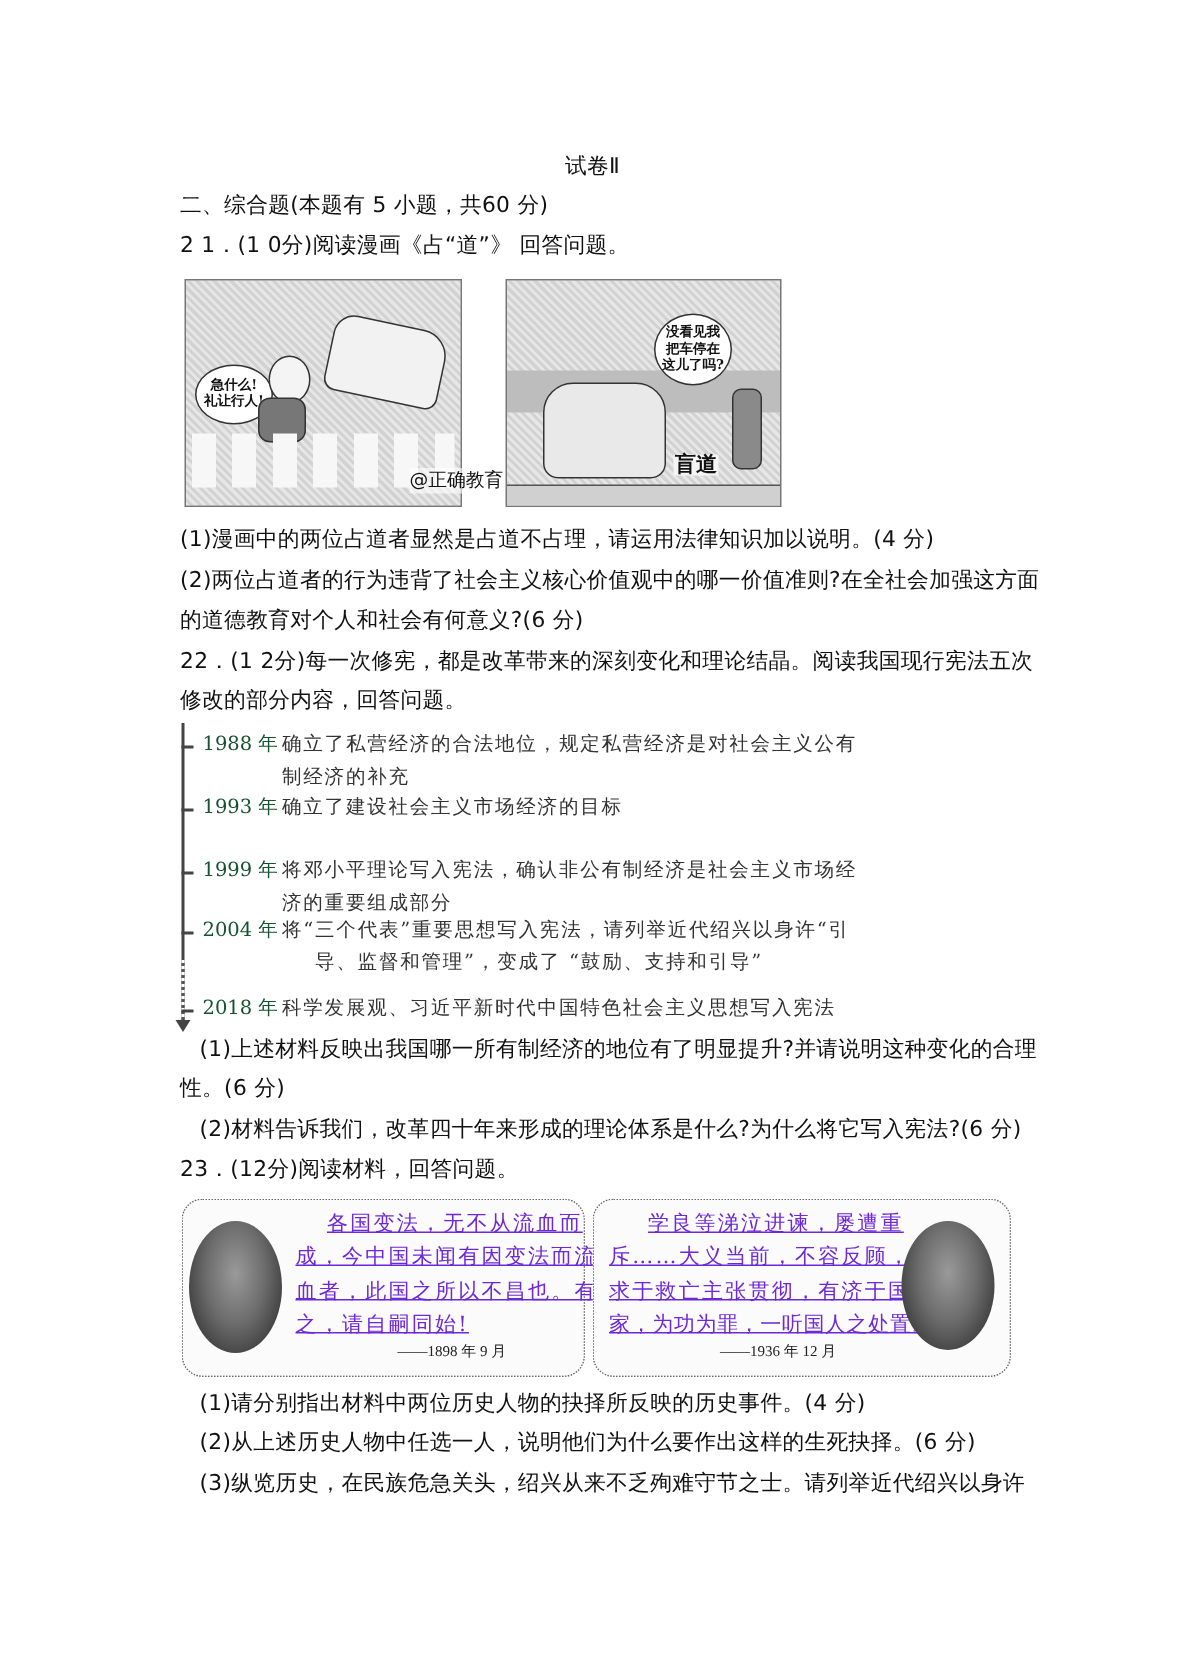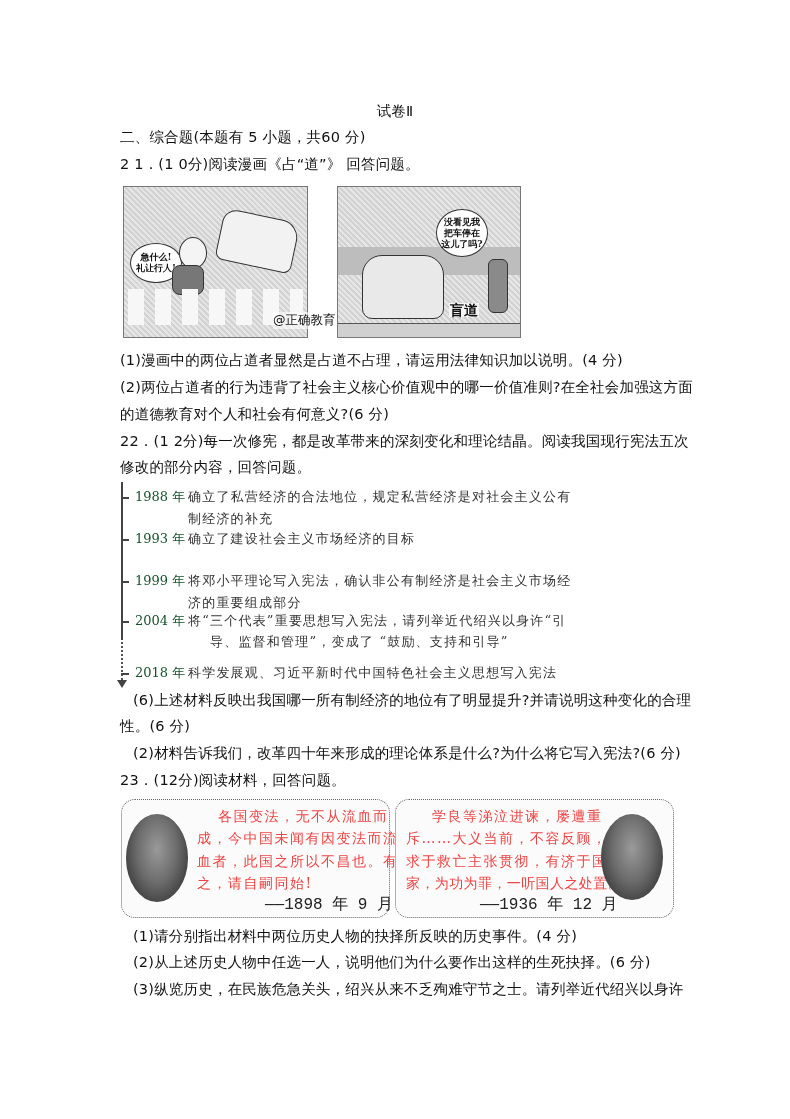--- a/index.html
+++ b/index.html
@@ -12,22 +12,22 @@
   .bubble { position: absolute; background: #fff; border: 1.5px solid #333; border-radius: 50%; font-family: "DejaVu Serif", serif; font-size: 9px; line-height: 11px; text-align: center; display: flex; align-items: center; justify-content: center; font-weight: bold; }
   .watermark { position: absolute; font-size: 12.5px; color: #111; background: rgba(255,255,255,0.6); }
   .tl-axis { position: absolute; left: 121px; top: 482px; width: 1.5px; height: 200px; background: #444; }
   .tl-dash { position: absolute; left: 121px; top: 640px; width: 1.5px; height: 40px; background: repeating-linear-gradient(180deg, #fff 0 2px, #555 2px 4px); }
   .tl-arrow { position: absolute; left: 117px; top: 680px; width: 0; height: 0; border-left: 5px solid transparent; border-right: 5px solid transparent; border-top: 8px solid #444; }
   .tl-tick { position: absolute; left: 121px; width: 8px; height: 1.5px; background: #444; }
   .tl-year { position: absolute; left: 135px; font-family: "DejaVu Serif", serif; font-size: 13px; color: #14532d; line-height: 22px; }
   .tl-text { position: absolute; left: 188px; font-family: "DejaVu Serif", serif; font-size: 13px; color: #333; line-height: 22px; letter-spacing: 1.2px; white-space: nowrap; }
   .quote-box { position: absolute; border: 1px dotted #666; border-radius: 14px; background: #fbfbfb; }
   .portrait { position: absolute; border-radius: 50%; background: radial-gradient(ellipse at 50% 40%, #9a9a9a 0%, #6c6c6c 45%, #3c3c3c 80%, #2a2a2a 100%); }
-  .q-text { position: absolute; font-family: "DejaVu Serif", serif; font-size: 14px; line-height: 22.5px; color: #ef4444; letter-spacing: 1.5px; white-space: nowrap; }
-  .q-sig { position: absolute; font-family: Liberation Mono, monospace; font-size: 16px; color: #222; white-space: nowrap; }
+  .q-text { position: absolute; font-family: "DejaVu Serif", serif; font-size: 14px; line-height: 22.5px; color: #6d28d9; letter-spacing: 1.5px; white-space: nowrap; text-decoration: underline; }
+  .q-sig { position: absolute; font-family: Liberation Serif, serif; font-size: 10px; color: #222; white-space: nowrap; }
 </style>
 </head>
 <body>
 
 <div class="line title">试卷Ⅱ</div>
 <div class="line" style="left:120px; top:127px;">二、综合题(本题有 5 小题，共60 分)</div>
 
 <div class="line" style="left:120px; top:154px;">2 1．(1 0分)阅读漫画《占“道”》 回答问题。</div>
 
 <div class="comic" style="left:123px; top:186px; width:183px; height:150px;">
@@ -92,21 +92,21 @@
   <div class="tl-tick" style="top:621px;"></div>
   <div class="tl-year" style="top:610px;">2004 年</div>
   <div class="tl-text" style="top:610px;">将“三个代表”重要思想写入宪法，请列举近代绍兴以身许“引</div>
   <div class="tl-text" style="top:631px; left:210px;">导、监督和管理”，变成了 “鼓励、支持和引导”</div>
 
   <div class="tl-tick" style="top:673px;"></div>
   <div class="tl-year" style="top:662px;">2018 年</div>
   <div class="tl-text" style="top:662px;">科学发展观、习近平新时代中国特色社会主义思想写入宪法</div>
 </div>
 
-<div class="line" style="left:133px; top:690px;">(6)上述材料反映出我国哪一所有制经济的地位有了明显提升?并请说明这种变化的合理</div>
+<div class="line" style="left:133px; top:690px;">(1)上述材料反映出我国哪一所有制经济的地位有了明显提升?并请说明这种变化的合理</div>
 <div class="line" style="left:120px; top:716px;">性。(6 分)</div>
 <div class="line" style="left:133px; top:743px;">(2)材料告诉我们，改革四十年来形成的理论体系是什么?为什么将它写入宪法?(6 分)</div>
 
 <div class="line" style="left:120px; top:770px;">23．(12分)阅读材料，回答问题。</div>
 
 <div class="quote-box" style="left:121px; top:799px; width:267px; height:117px;">
   <div class="portrait" style="left:4px; top:14px; width:62px; height:88px;"></div>
   <div class="q-text" style="left:96px; top:5px;">各国变法，无不从流血而</div>
   <div class="q-text" style="left:75px; top:27px;">成，今中国未闻有因变法而流</div>
   <div class="q-text" style="left:75px; top:50px;">血者，此国之所以不昌也。有</div>

